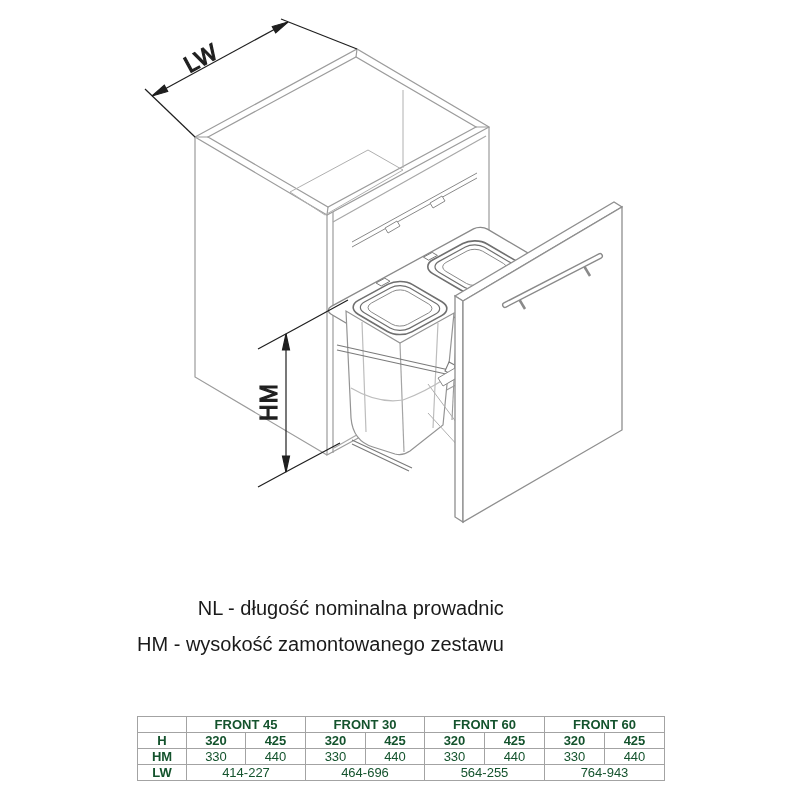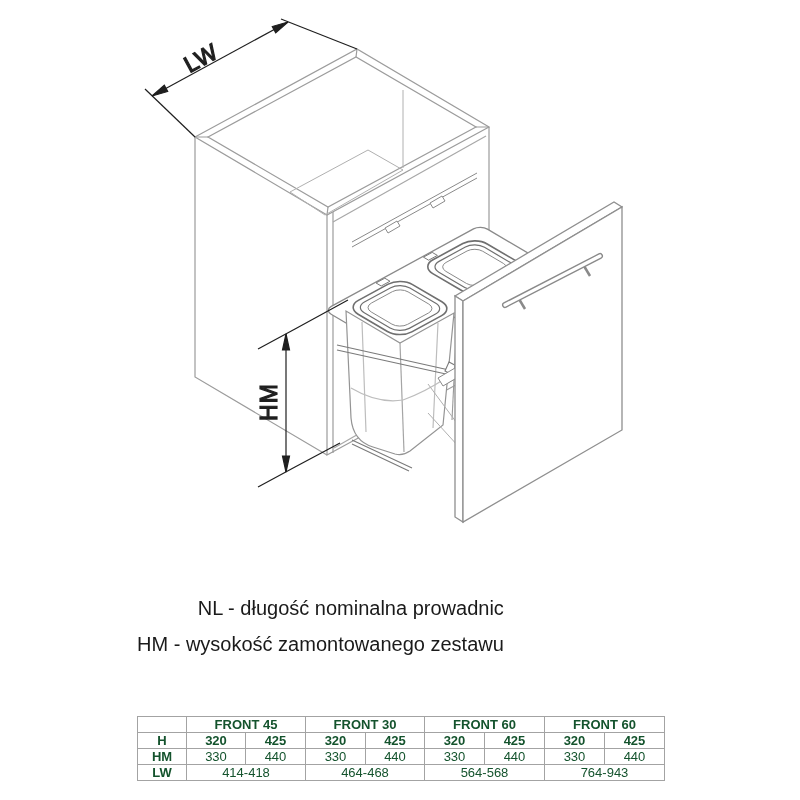--- a/index.html
+++ b/index.html
@@ -176,21 +176,21 @@
         <td>440</td>
         <td>330</td>
         <td>440</td>
         <td>330</td>
         <td>440</td>
         <td>330</td>
         <td>440</td>
       </tr>
       <tr>
         <td class="b">LW</td>
-        <td colspan="2">414-418</td>
-        <td colspan="2">464-468</td>
-        <td colspan="2">564-568</td>
+        <td colspan="2">414-227</td>
+        <td colspan="2">464-696</td>
+        <td colspan="2">564-255</td>
         <td colspan="2">764-943</td>
       </tr>
     </tbody>
   </table>
 
 </div>
 
 </body></html>

